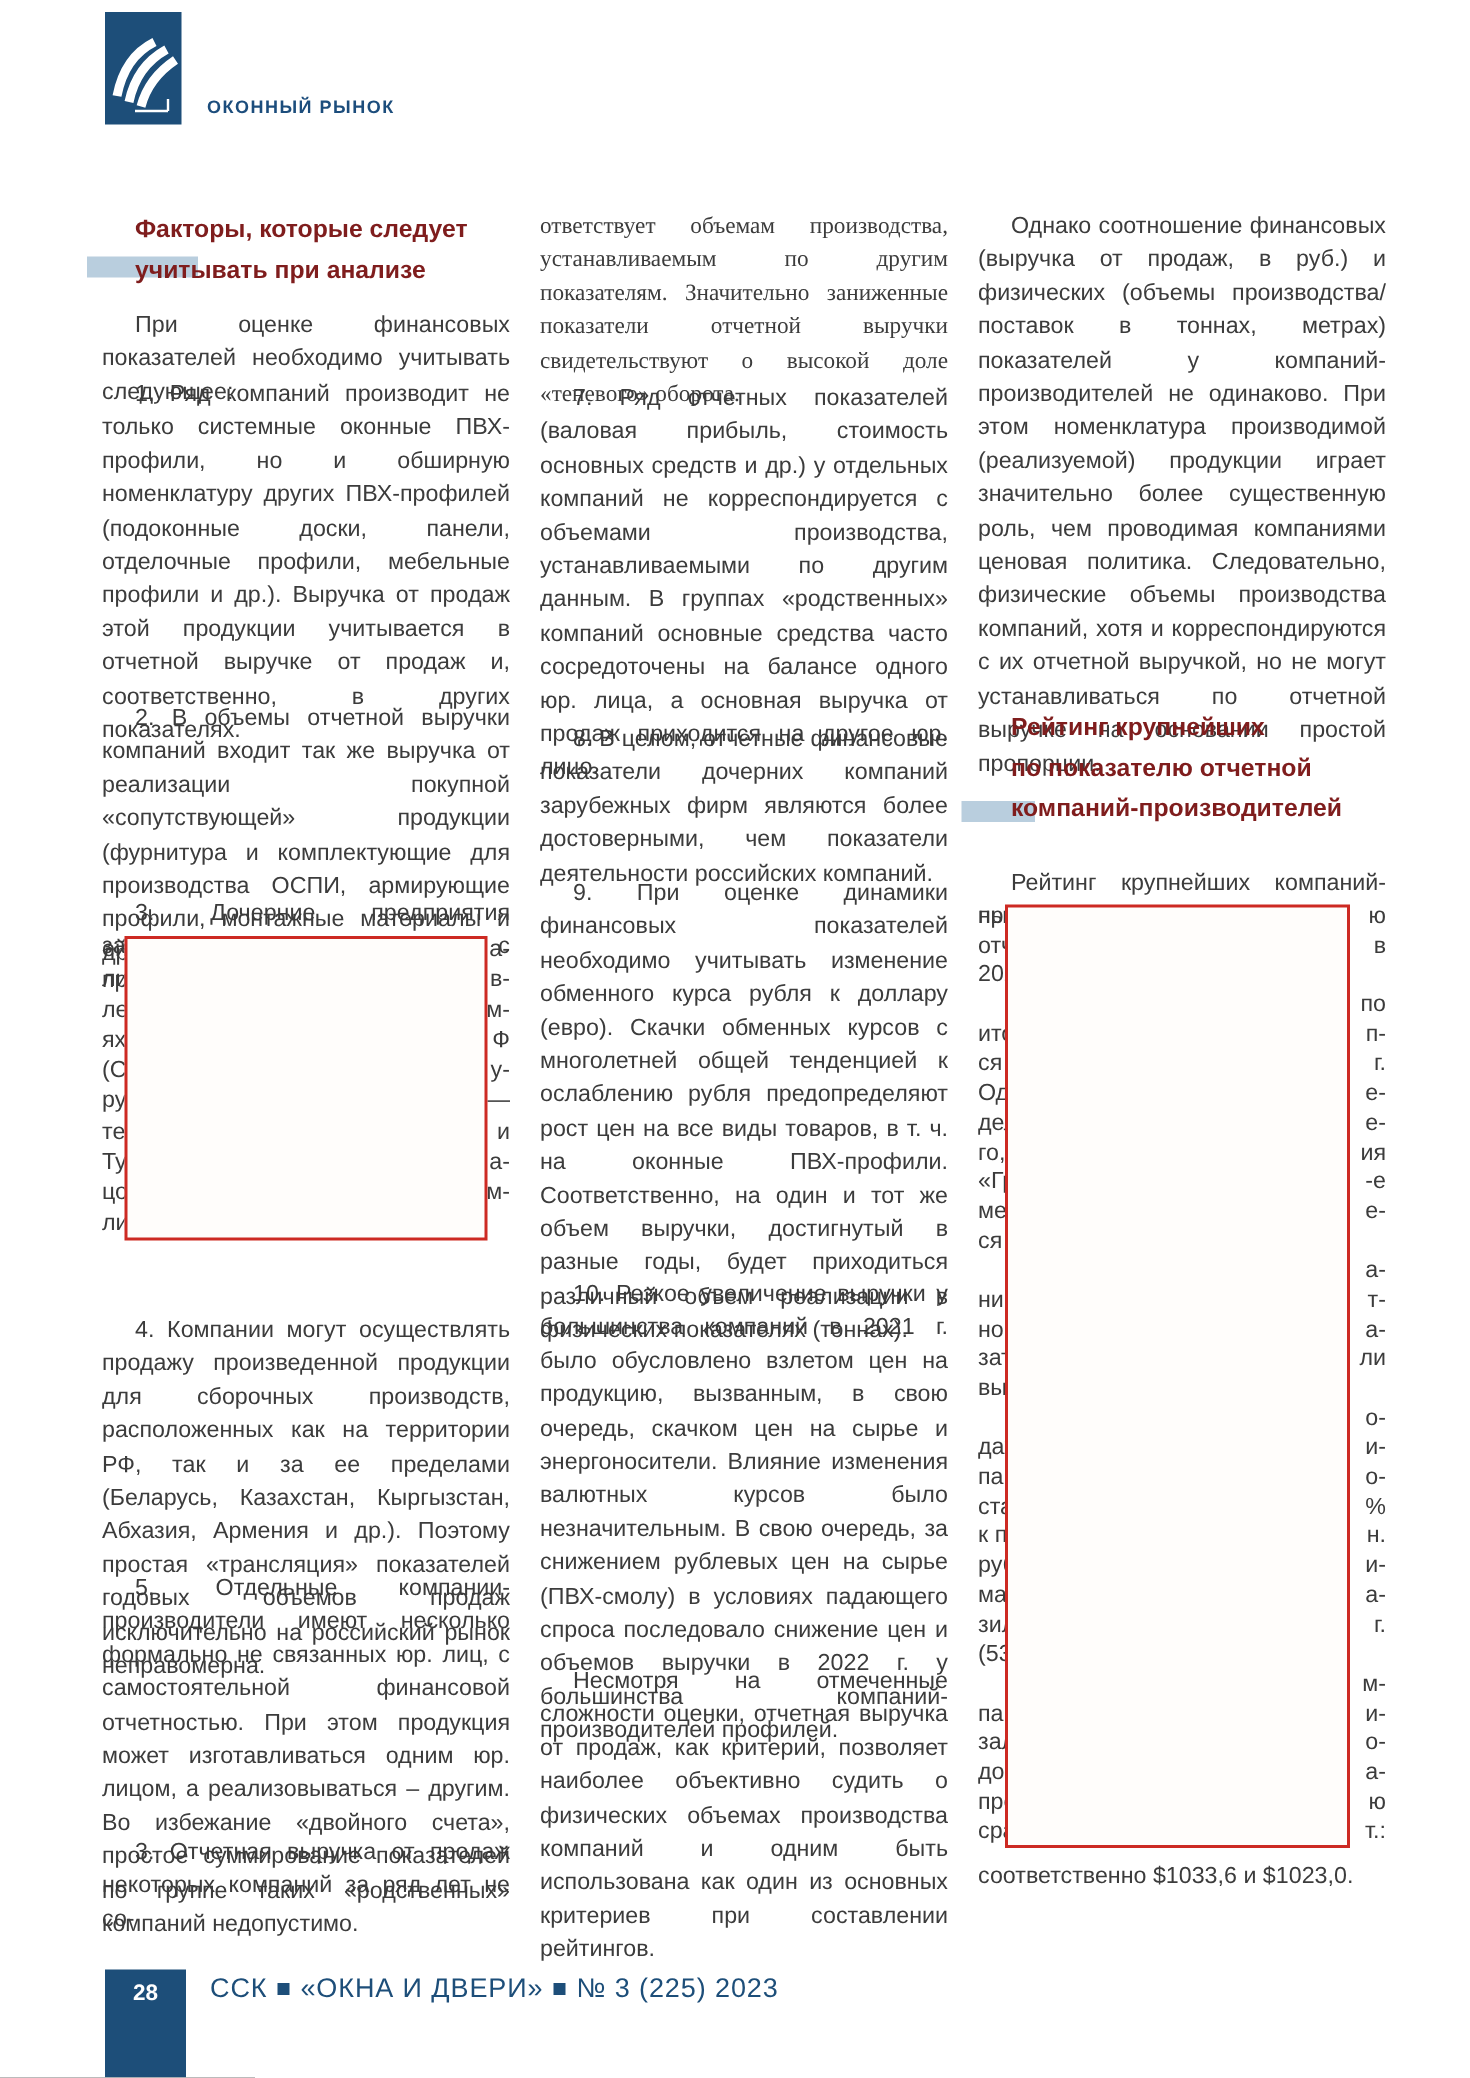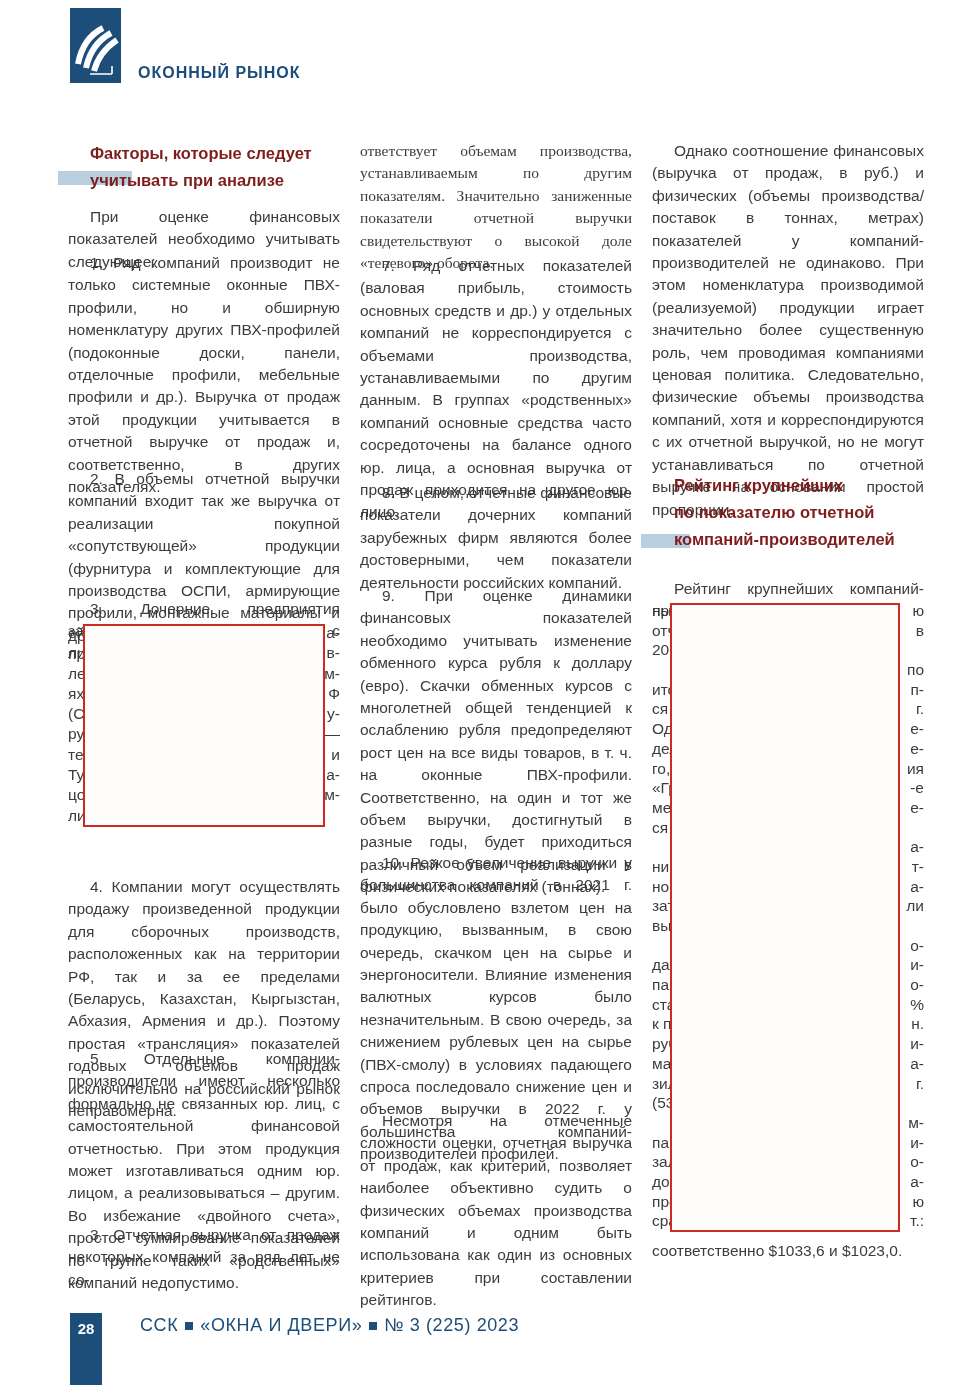--- a/index.html
+++ b/index.html
@@ -1,36 +1,36 @@
 <!DOCTYPE html>
 <html><head>
 <meta charset="utf-8">
 <style>
   html,body{margin:0;padding:0;background:#888;}
   #page{position:relative;width:980px;height:1385px;background:#ffffff;overflow:hidden;
         font-family:"Liberation Sans","DejaVu Sans",sans-serif;color:#3c3c3c;}
   
   .logo-box{position:absolute;left:70px;top:8px;width:51px;height:75px;background:#1d4e79;}
-  .section-title{position:absolute;left:138px;top:64px;font-size:16px;font-weight:bold;
+  .section-title{position:absolute;left:138px;top:64px;font-size:12px;font-weight:bold;
         color:#1c4d7c;letter-spacing:1px;}
   
   .col{position:absolute;width:272px;}
   .para{position:absolute;left:0;width:272px;font-size:15.5px;line-height:22.4px;
         text-align:justify;text-indent:22px;}
   .para.noindent{text-indent:0;}
   .h-block{position:absolute;left:0;width:272px;font-size:16.5px;font-weight:bold;
         color:#7f1d1d;line-height:27px;padding-left:22px;box-sizing:border-box;}
   .h-line{position:relative;z-index:2;}
   .hl-bar{position:absolute;background:#b9cede;z-index:1;}
   
   .frag-area{position:absolute;left:0;width:272px;}
   .frag-row{display:flex;justify-content:space-between;font-size:15.5px;color:#3c3c3c;}
   .redaction{position:absolute;background:#fffdfb;border:2px solid #cd2a23;z-index:5;box-sizing:border-box;}
   
-  .footer-pagebox{position:absolute;left:70px;top:1313px;width:32px;height:72px;background:#1d4e79;}
+  .footer-pagebox{position:absolute;left:70px;top:1313px;width:54px;height:72px;background:#1d4e79;}
   .footer-pagenum{color:#ffffff;font-weight:bold;font-size:15px;text-align:center;margin-top:7px;}
   .footer-line{position:absolute;left:140px;top:1315px;font-size:18px;color:#1d4e79;
         letter-spacing:0.6px;display:flex;align-items:center;gap:7px;}
   .sq{display:inline-block;width:8px;height:8px;background:#1d4e79;}
 </style>
 </head>
 <body>
 
 <div id="page">
 

